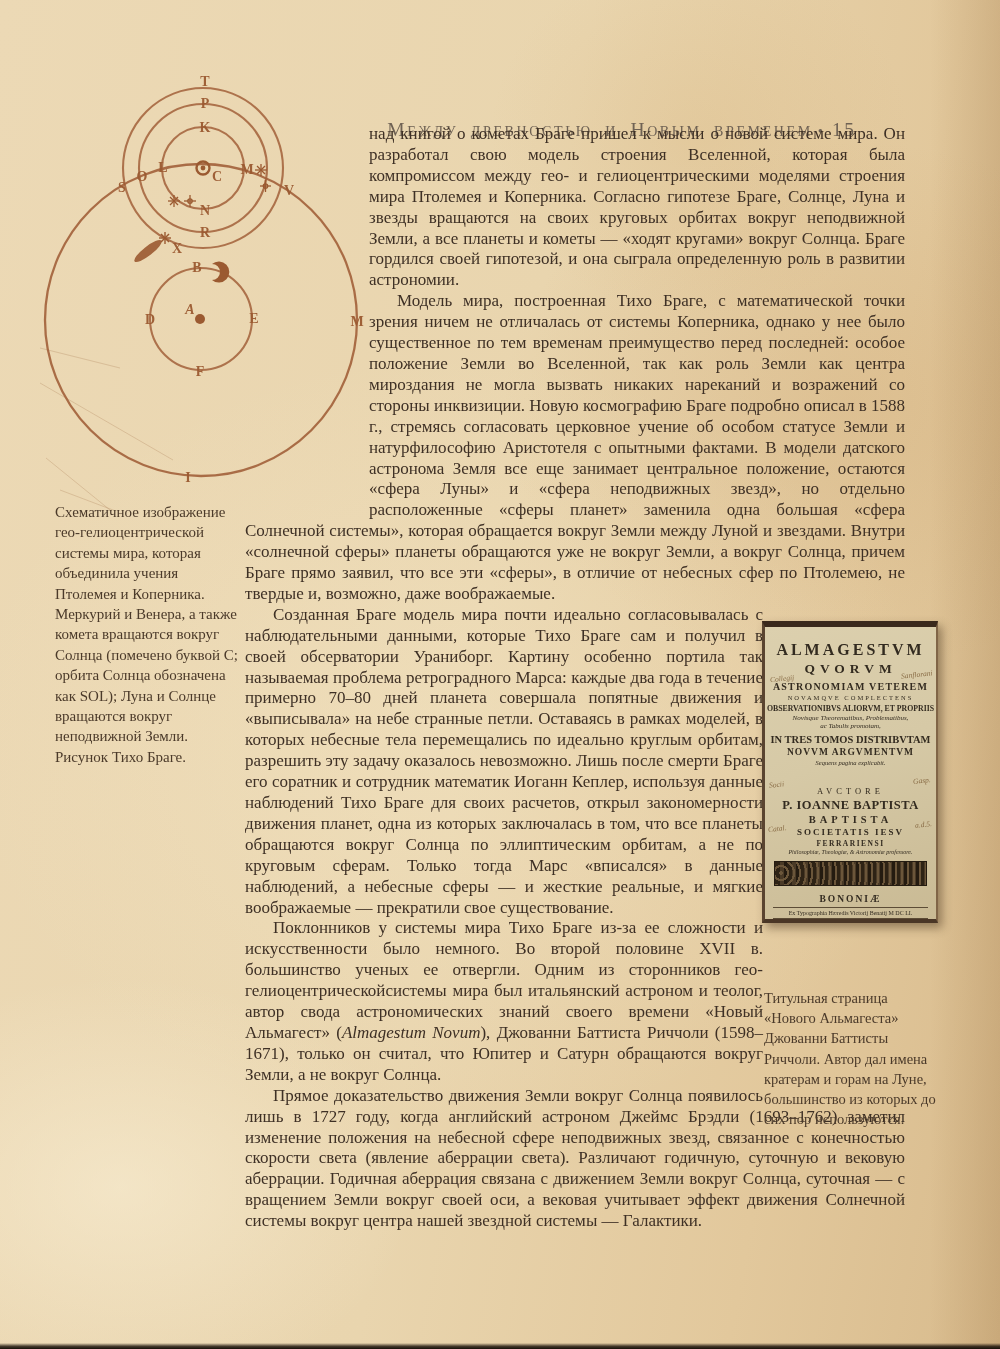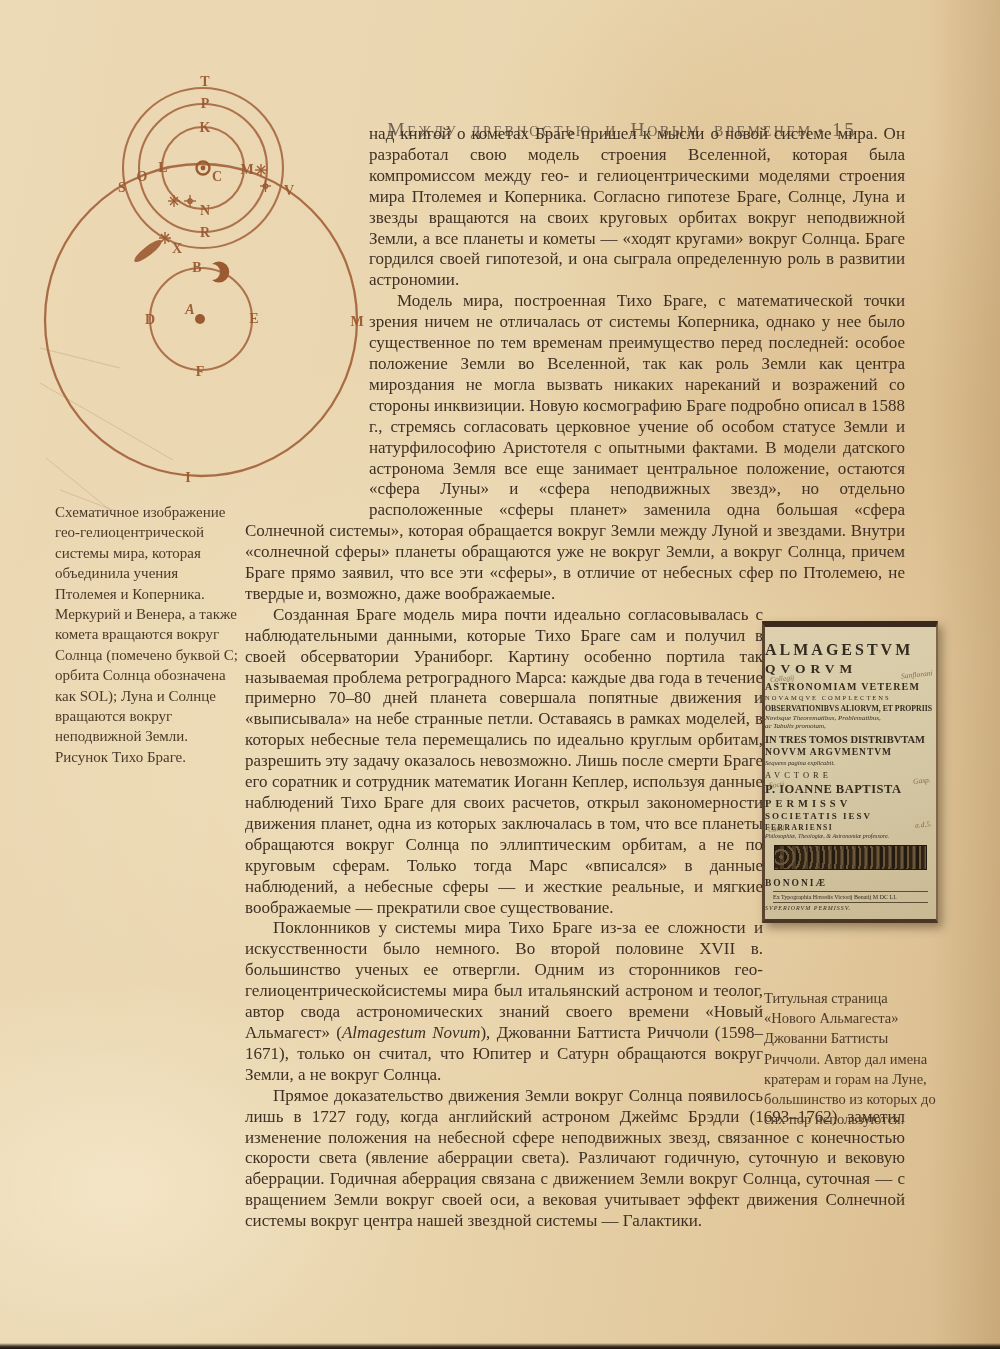--- a/index.html
+++ b/index.html
@@ -64,34 +64,35 @@
   .plate{
     position:absolute;left:762px;top:621px;width:176px;height:302px;
     box-sizing:border-box;
     background:linear-gradient(160deg,#dcd0ae 0%, #d6c9a6 45%, #c9ba94 100%);
     border-top:6px solid #3a291c;
     border-left:3px solid #5a4430;
     border-right:2px solid #806547;
     border-bottom:4px solid #4a3626;
     box-shadow:4px 5px 9px rgba(60,40,20,.45);
     color:#332b20;
+    text-align:center;
     overflow:hidden;
   }
   .plate div{position:relative;}
   .alm-l1{font-size:16px;font-weight:bold;letter-spacing:3px;margin-top:14px;}
   .alm-l2{font-size:13.5px;font-weight:bold;letter-spacing:5px;margin-top:2px;}
   .alm-l3{font-size:10px;font-weight:bold;letter-spacing:1.2px;margin-top:4px;}
   .alm-l4{font-size:6.5px;letter-spacing:2px;margin-top:2px;}
   .alm-l5{font-size:7.8px;font-weight:bold;margin-top:3px;}
   .alm-l6{font-size:7px;font-style:italic;margin-top:1px;}
   .alm-l7{font-size:7px;font-style:italic;}
   .alm-l8{font-size:10.5px;font-weight:bold;margin-top:4px;}
   .alm-l9{font-size:9.5px;font-weight:bold;letter-spacing:1px;margin-top:2px;}
   .alm-l10{font-size:6.5px;font-style:italic;margin-top:2px;}
-  .alm-l11{font-size:8.5px;letter-spacing:4px;margin-top:4px;}
+  .alm-l11{font-size:8.5px;letter-spacing:4px;margin-top:20px;}
   .alm-l12{font-size:12.5px;font-weight:bold;letter-spacing:.5px;margin-top:2px;}
   .alm-l13{font-size:10.5px;font-weight:bold;letter-spacing:4px;margin-top:1px;}
   .alm-l14{font-size:9px;font-weight:bold;letter-spacing:2px;margin-top:2px;}
   .alm-l15{font-size:7.5px;font-weight:bold;letter-spacing:1.5px;margin-top:2px;}
   .alm-l16{font-size:6px;font-style:italic;margin-top:1px;}
   .ornament{
     height:23px;margin:6px 9px 0 9px;
     background:
       repeating-radial-gradient(circle at 6px 11px, #6b563a 0 2px, rgba(107,86,58,0) 2px 6px),
       repeating-linear-gradient(90deg, #2e2315 0 5px, #4a3a26 5px 9px, #241b10 9px 12px);
@@ -222,21 +223,21 @@
     <div class="alm-l3">ASTRONOMIAM VETEREM</div>
     <div class="alm-l4">NOVAMQVE COMPLECTENS</div>
     <div class="alm-l5">OBSERVATIONIBVS ALIORVM, ET PROPRIIS</div>
     <div class="alm-l6">Novisque Theorematibus, Problematibus,</div>
     <div class="alm-l7">ac Tabulis promotam,</div>
     <div class="alm-l8">IN TRES TOMOS DISTRIBVTAM</div>
     <div class="alm-l9">NOVVM ARGVMENTVM</div>
     <div class="alm-l10">Sequens pagina explicabit.</div>
     <div class="alm-l11">AVCTORE</div>
     <div class="alm-l12">P. IOANNE BAPTISTA</div>
-    <div class="alm-l13">PERMISSV</div>
+    <div class="alm-l13">BAPTISTA</div>
     <div class="alm-l14">SOCIETATIS IESV</div>
     <div class="alm-l15">FERRARIENSI</div>
     <div class="alm-l16">Philosophiæ, Theologiæ, &amp; Astronomiæ professore.</div>
     <div class="ornament"></div>
     <div class="alm-l17">BONONIÆ</div>
     <div class="alm-imprint">Ex Typographia Hæredis Victorij Benatij M DC LI.</div>
     <div class="alm-l19">SVPERIORVM PERMISSV.</div>
     <span class="hw hw1">Collegij</span>
     <span class="hw hw2">Sanflorani</span>
     <span class="hw hw3">Socii</span>

